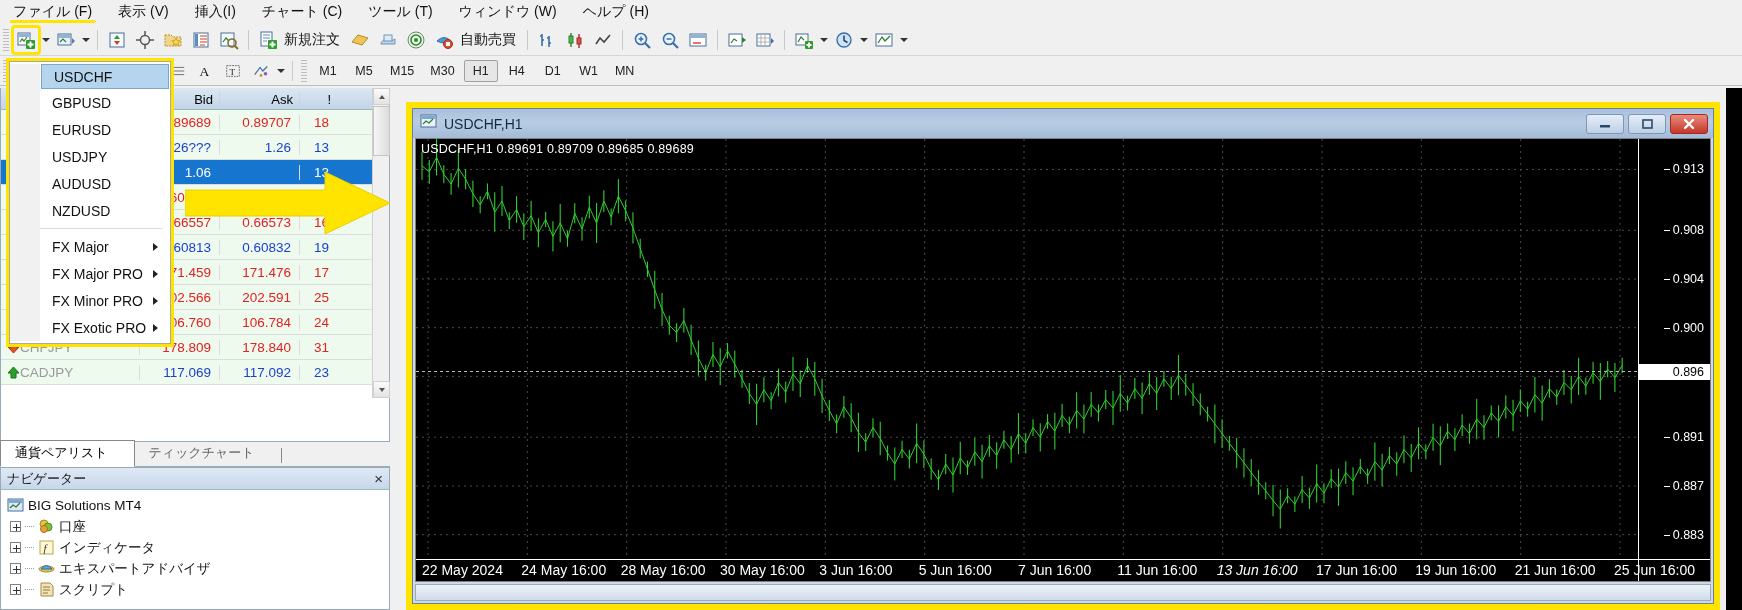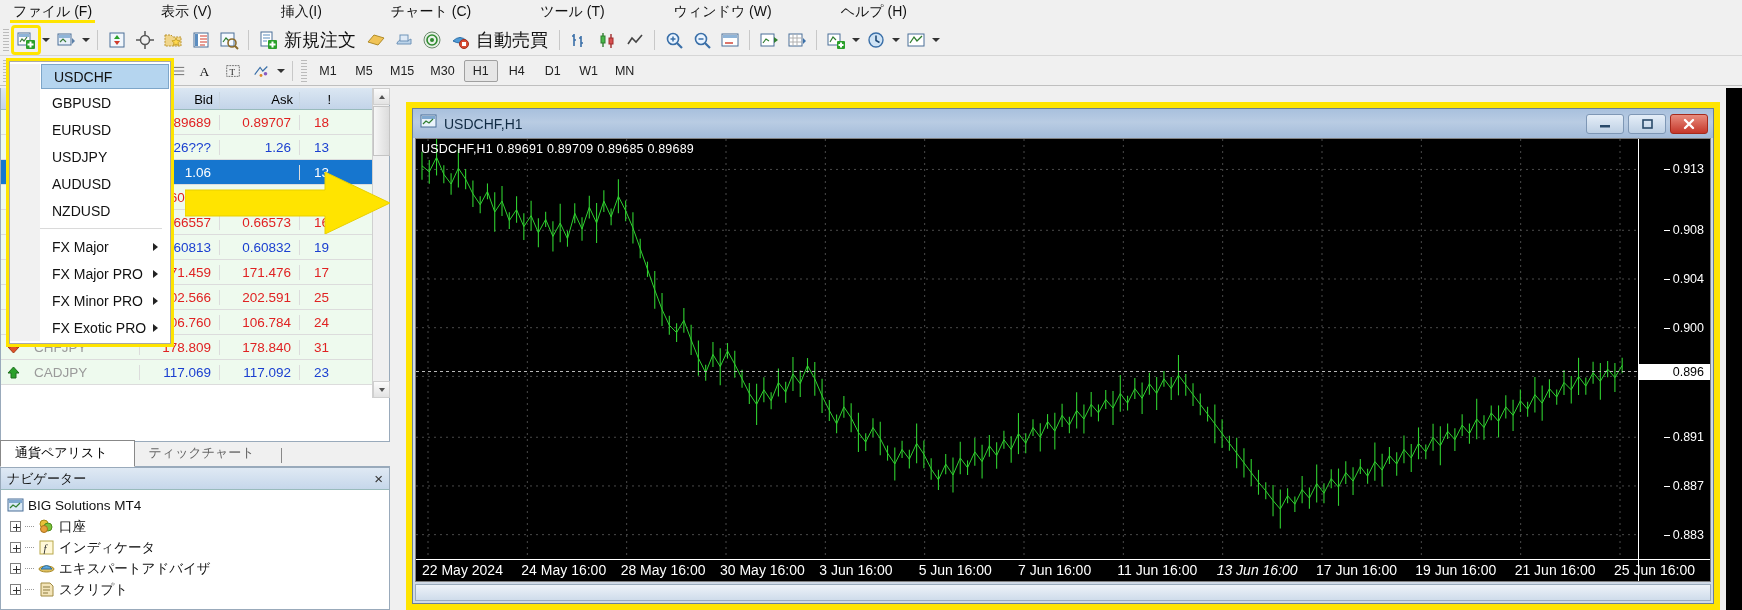--- a/index.html
+++ b/index.html
@@ -9,21 +9,21 @@
     font-family: "Liberation Sans", sans-serif;
     background: #f0f0f0;
   }
   #app { position: relative; width: 1742px; height: 610px; }
 
   
   .menubar {
     position: absolute; top: 0; left: 0; width: 1518px; height: 24px;
     background: #f0f0f0;
     display: flex; align-items: center;
-    font-size: 14px; color: #111; gap: 43px;
+    font-size: 14px; color: #111;
   }
   .menu-item { padding: 2px 13px; white-space: nowrap; cursor: default; }
   .menu-item.underlined { position: relative; }
   .menu-item.underlined::after {
     content: ""; position: absolute; left: 10px; right: 10px; bottom: 0px;
     height: 3px; background: #ffe400;
   }
 
   
   .toolbar1 {
@@ -33,21 +33,21 @@
   }
   .tb-grip { width: 6px; height: 22px; margin: 0 3px;
     background: repeating-linear-gradient(to bottom,#bbb 0 1px,transparent 1px 3px); }
   .tbtn { width: 26px; height: 26px; display: flex; align-items: center;
     justify-content: center; position: relative; margin: 0 1px; border-radius: 2px; }
   .tbtn svg { display: block; }
   .caret { width: 12px; height: 26px; display:flex; align-items:center; justify-content:center; }
   .caret::after { content:""; border-left:4px solid transparent; border-right:4px solid transparent;
     border-top:4px solid #333; display:block; }
   .tb-sep { width: 1px; height: 20px; background: #c8c8c8; margin: 0 5px; }
-  .tb-label { font-size: 18px; color: #111; margin: 0 6px 0 2px; white-space: nowrap; }
+  .tb-label { font-size: 14px; color: #111; margin: 0 6px 0 2px; white-space: nowrap; }
   .hl-yellow { outline: 3px solid #ffe400; outline-offset: -1px; }
 
   
   .toolbar2 {
     position: absolute; top: 56px; left: 0; width: 1742px; height: 30px;
     background: #f0f0f0; display: flex; align-items: center;
     border-bottom: 1px solid #bfbfbf;
   }
   .tfbtn { min-width: 34px; height: 22px; display: flex; align-items: center;
     justify-content: center; font-size: 12.5px; color: #222; margin: 0 1px;
@@ -68,21 +68,21 @@
   .mw-head .col { text-align: right; padding: 0 6px 2px 0; border-left: 1px solid #c9d6e2; }
   .mw-col-sym { width: 138px; border-left: none !important; }
   .mw-col-bid { width: 80px; }
   .mw-col-ask { width: 80px; }
   .mw-col-spr { width: 38px; }
   .mw-body { height: 310px; overflow: hidden; position: relative; }
   .mw-row { display: flex; height: 25px; align-items: center;
     font-size: 13.5px; background: #eefaee; border-bottom: 1px solid #dcdcdc; }
   .mw-row .cell { text-align: right; padding-right: 8px; border-left: 1px solid #dcdcdc; }
   .mw-row .cell.sym { text-align: left; padding-left: 6px; border-left: none;
-    display: flex; align-items: center; gap: 14px; color: #9a9a9a; }
+    display: flex; align-items: center; gap: 0; color: #9a9a9a; }
   .mw-row.sel { background: #1676cf; }
   .mw-row.sel .cell { color: #fff !important; }
   .updn { width: 13px; height: 13px; display:inline-block; position: relative; flex: 0 0 13px;}
   .updn svg { position:absolute; left:0; top:0; }
   .num-red { color: #e02222; }
   .num-blue { color: #1a3fd0; }
   .mw-scroll { position: absolute; right: 0; top: 0; width: 17px; height: 310px;
     background: #f0f0f0; border-left: 1px solid #d0d0d0; }
   .sb-arrow { width: 17px; height: 17px; display:flex; align-items:center; justify-content:center;
     background: linear-gradient(to bottom,#fbfbfb,#e3e3e3); border: 1px solid #cfcfcf; }

